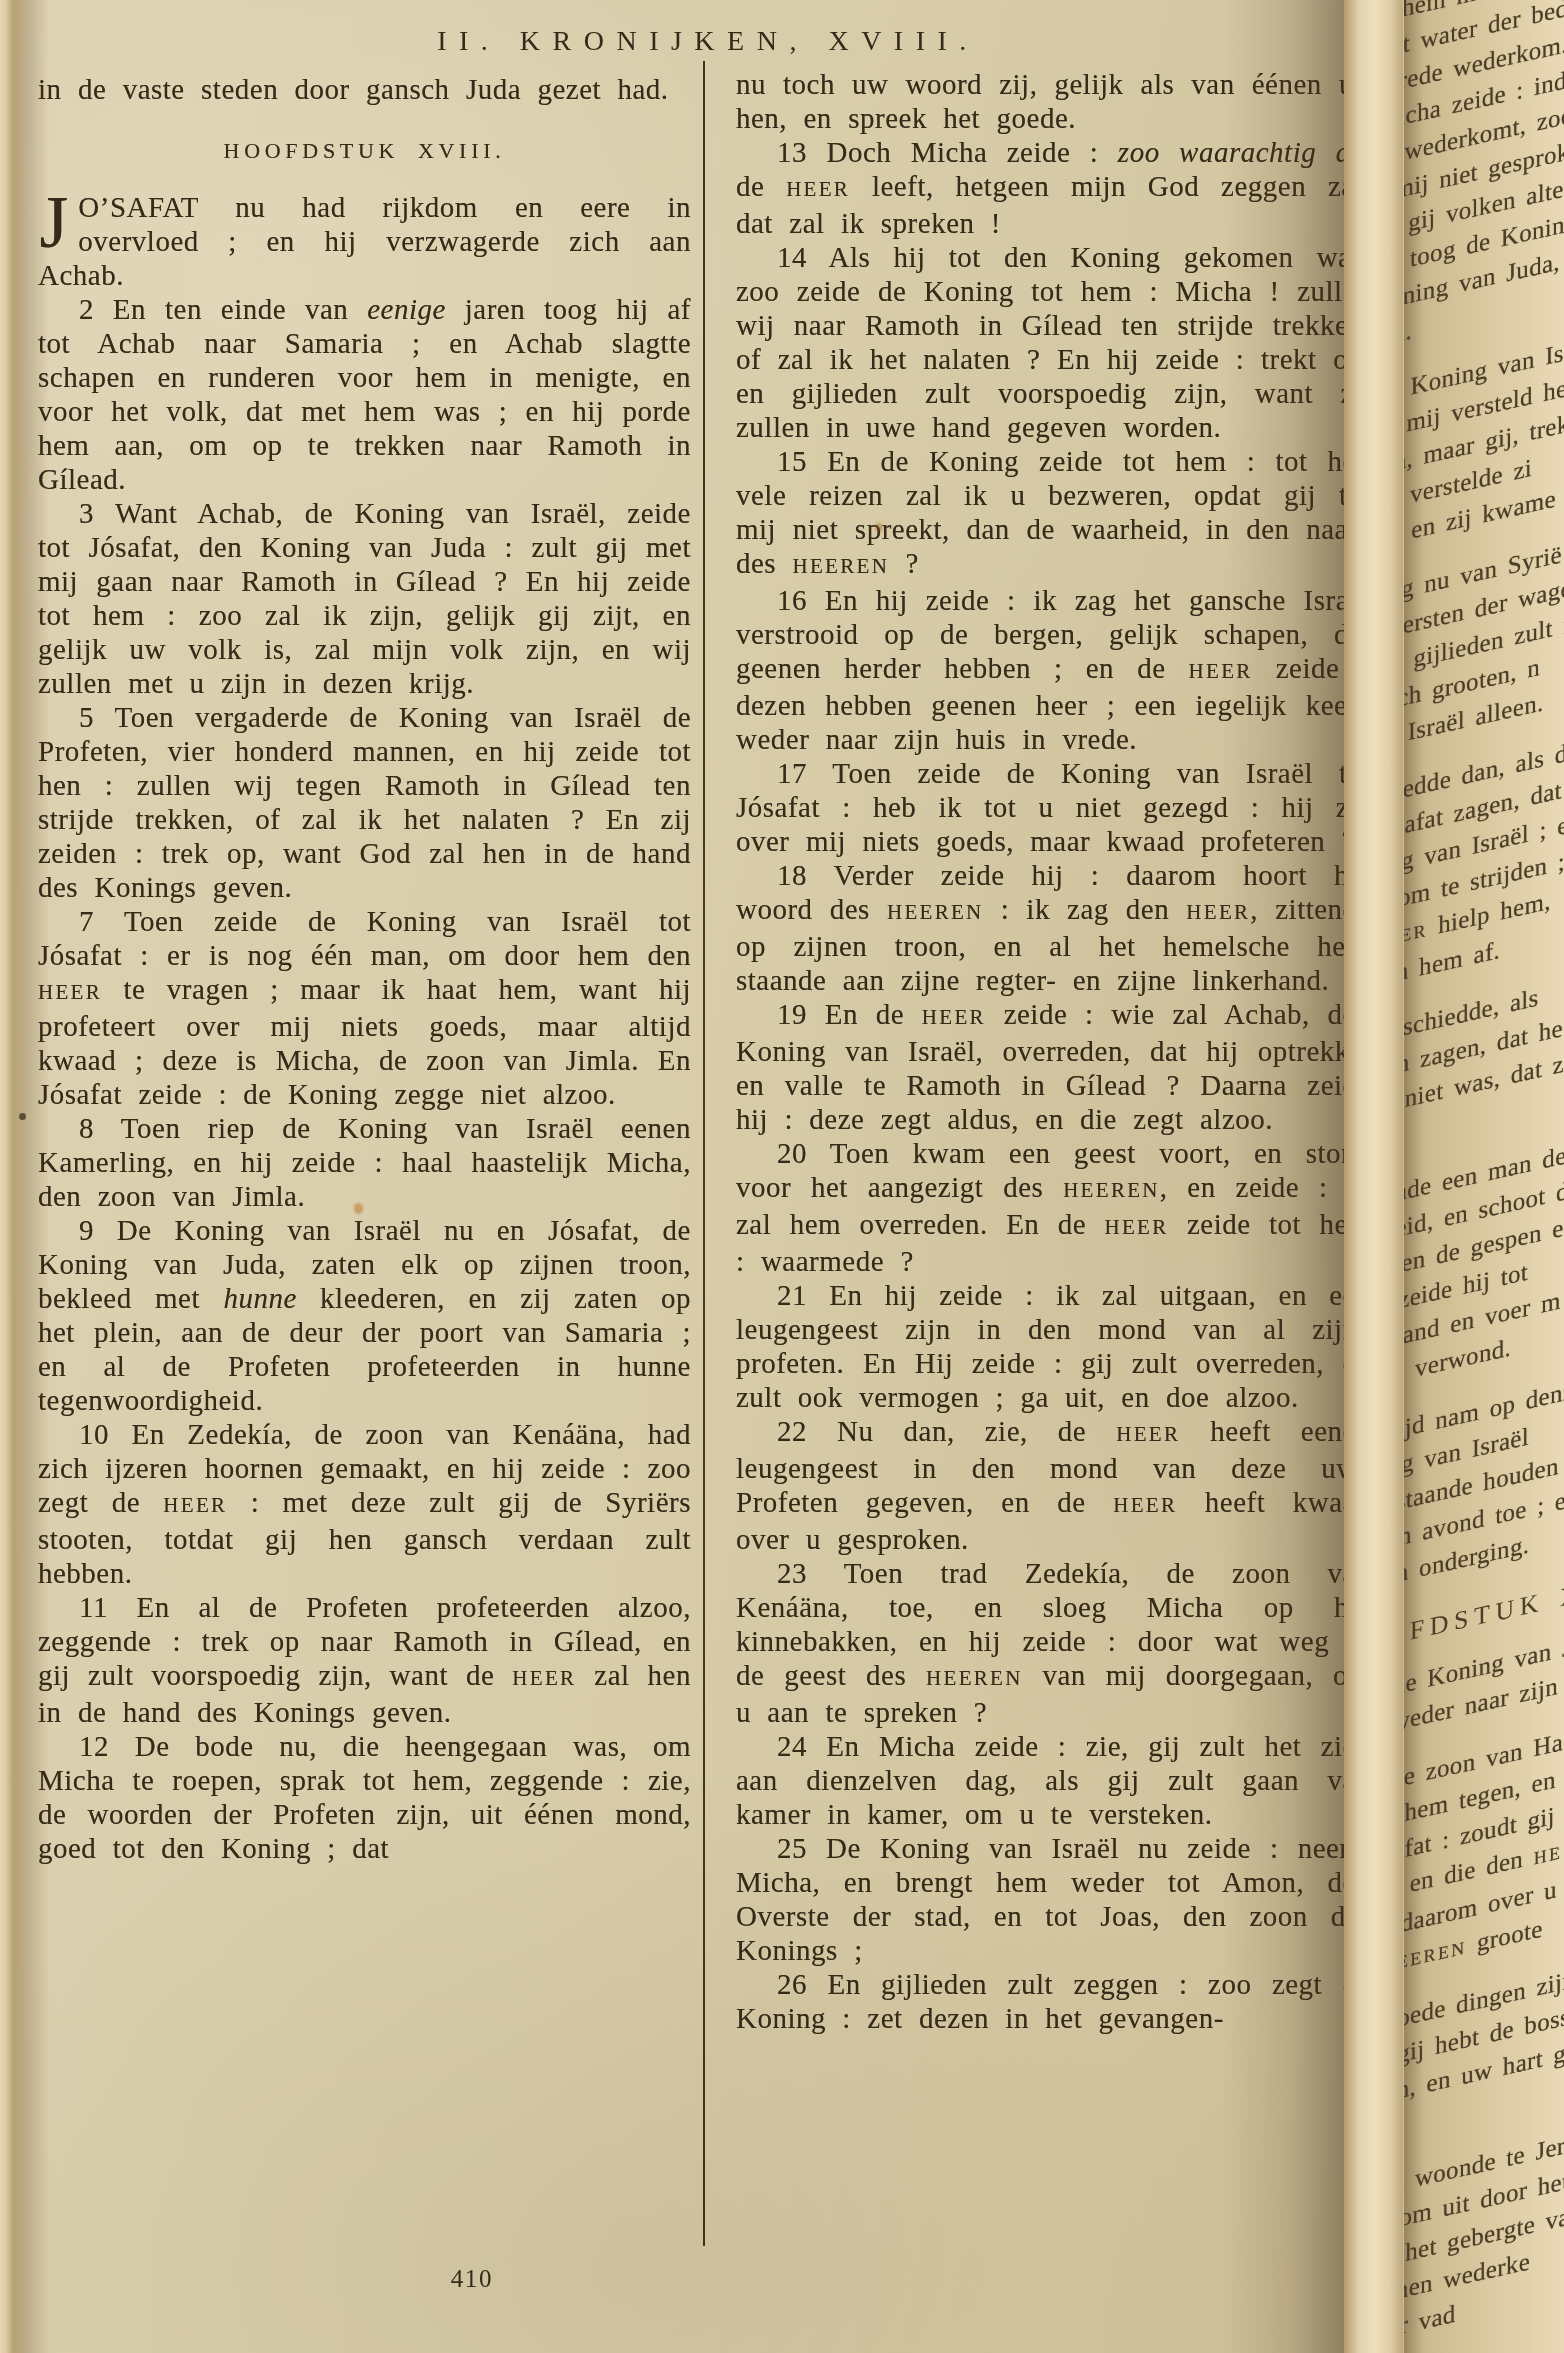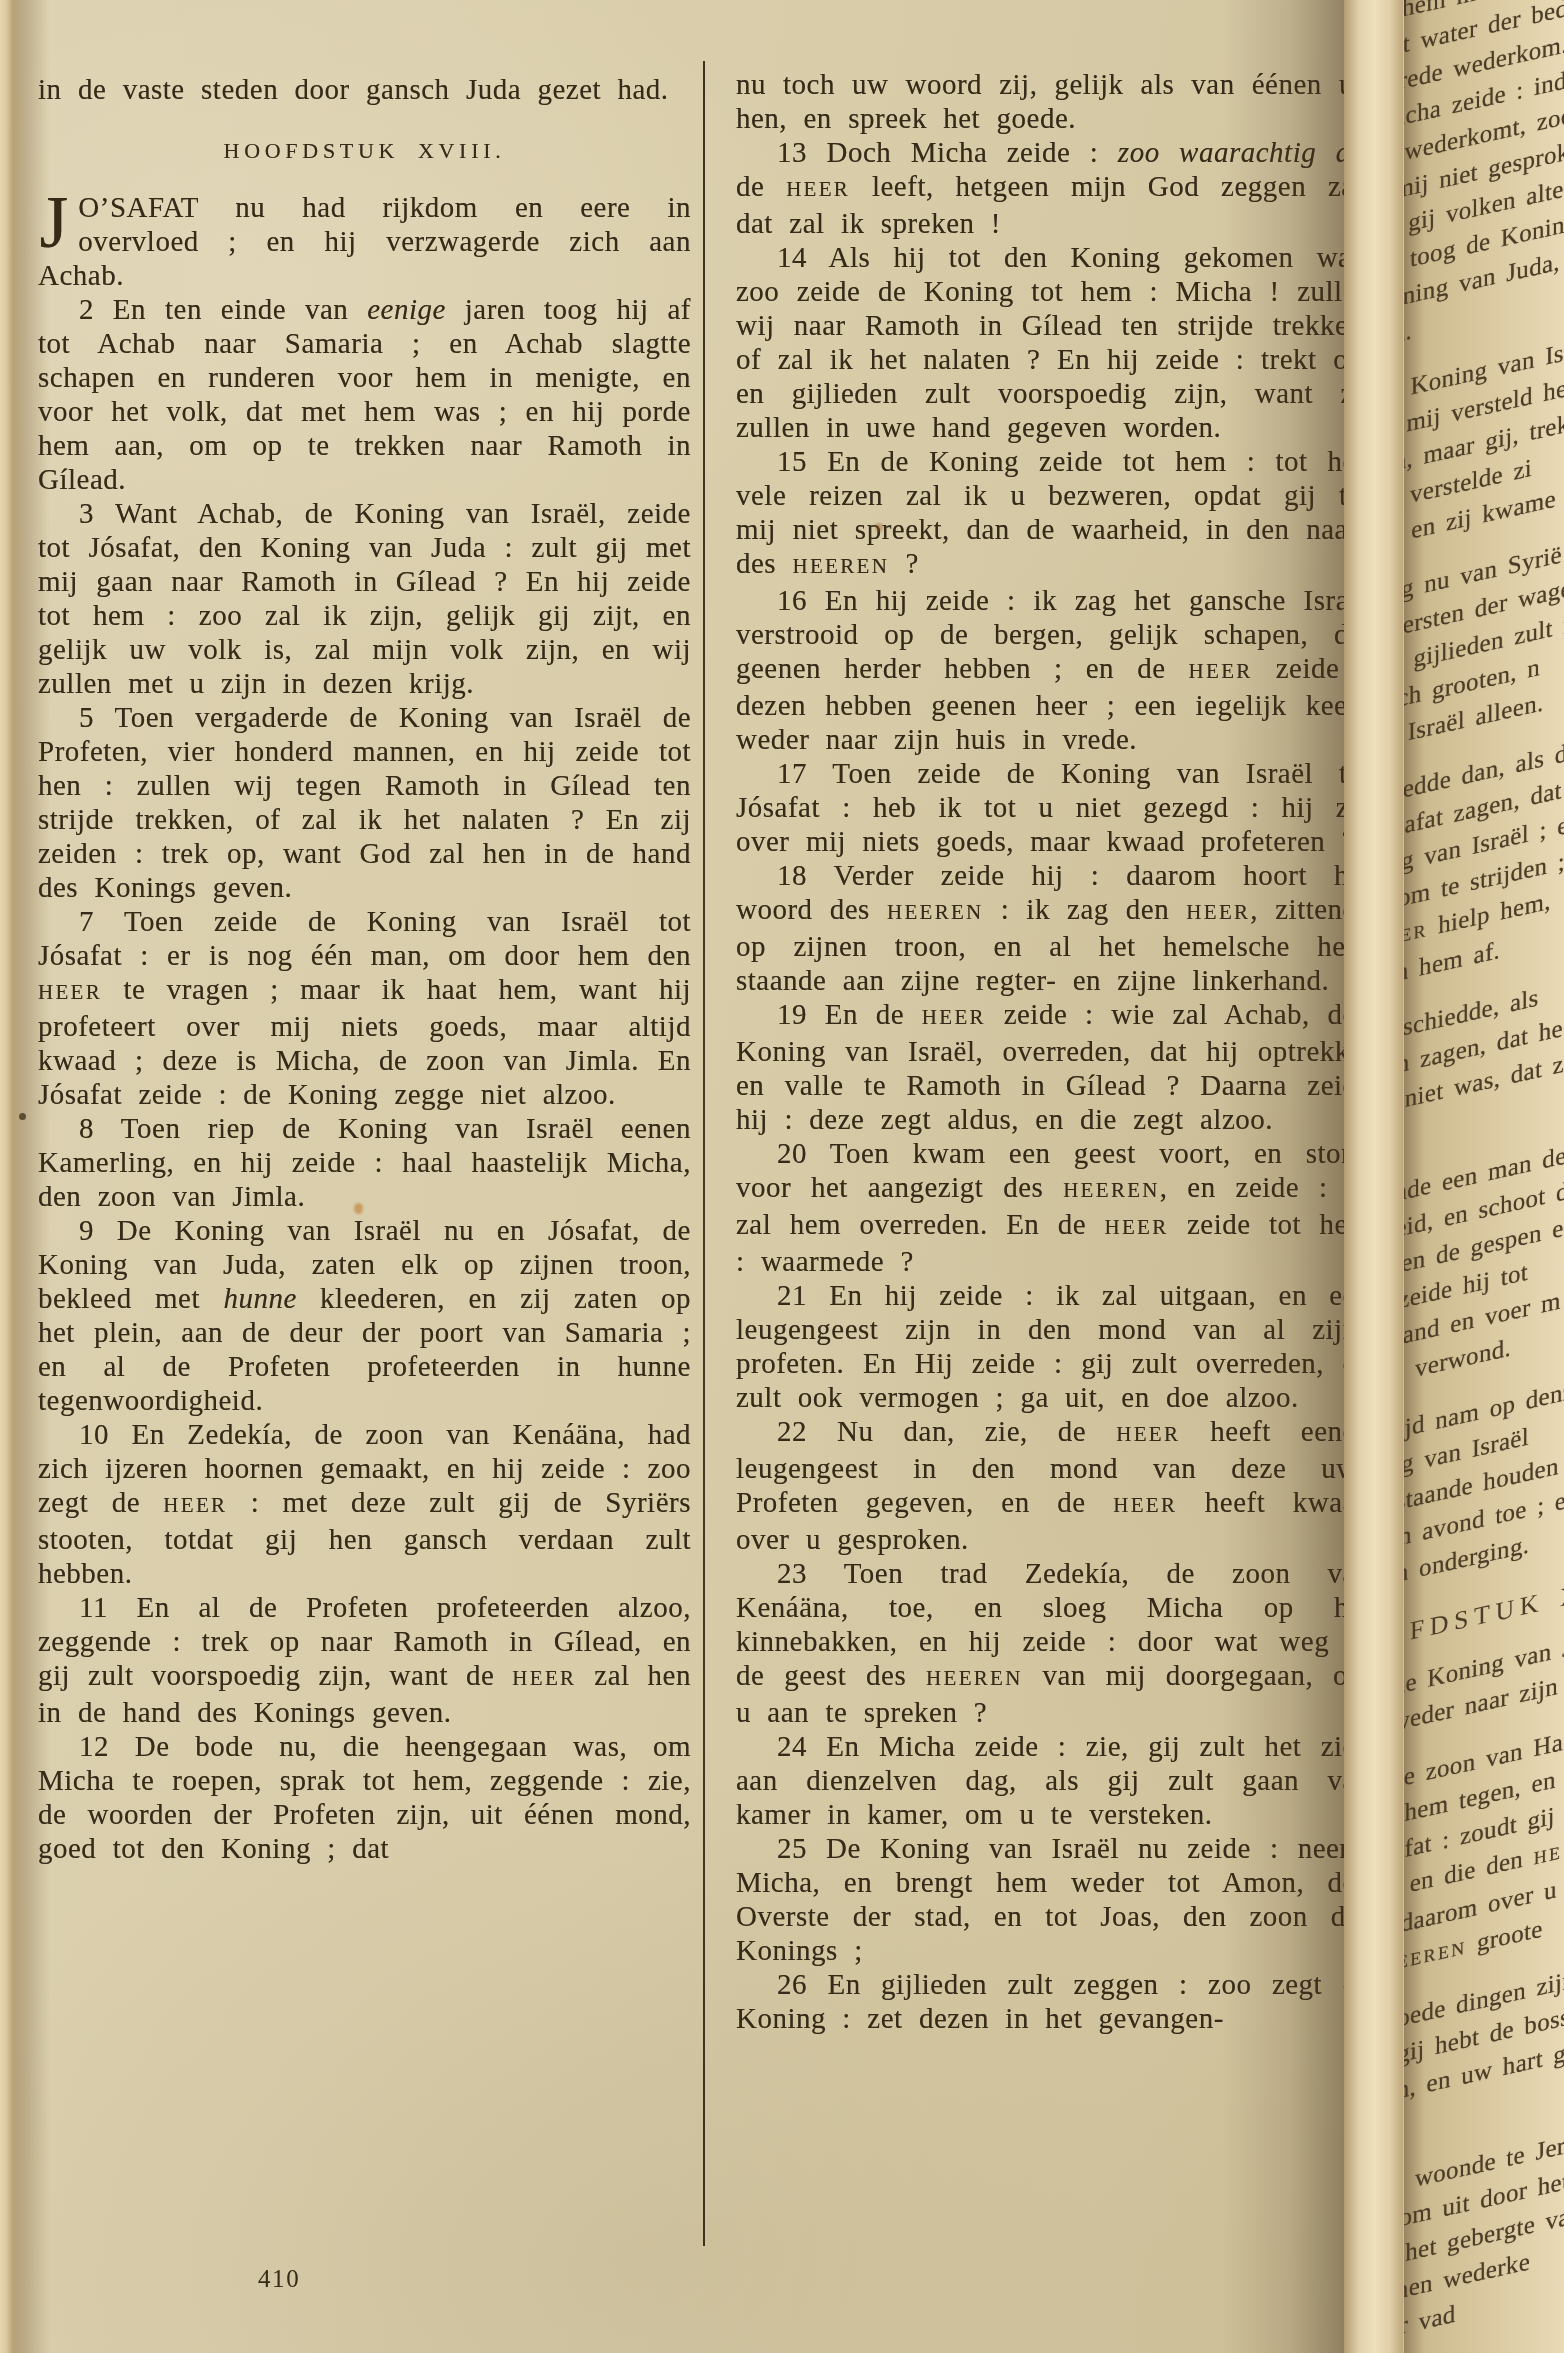--- a/index.html
+++ b/index.html
@@ -24,21 +24,21 @@
   .col-right{left:736px;top:67px;width:635px;}
   .para{margin:0;}
   .para.verse{text-indent:41px;}
   .para.continuation{text-indent:0;}
   .chapter-heading{text-align:center;text-indent:0;font-size:22px;letter-spacing:4.7px;margin:28px 0 22px;}
   .dropcap{float:left;font-size:74px;line-height:59px;margin:3.1px 9.4px 0 1.6px;}
   .sc{font-size:21px;letter-spacing:2.3px;}
   i{font-style:italic;}
   .divider{position:absolute;left:703px;top:61px;width:2.3px;height:2185px;
     background:linear-gradient(#3f311d,#4a3a24 50%,#3f311d);}
-  .page-number{position:absolute;left:258px;top:2265px;width:235px;text-align:left;font-size:25px;letter-spacing:1.6px;}
+  .page-number{position:absolute;left:258px;top:2265px;width:235px;text-align:right;font-size:25px;letter-spacing:1.6px;}
   .gutter-shadow{position:absolute;left:1221px;top:0;width:124px;height:100%;
     background:linear-gradient(90deg,rgba(90,68,40,0) 0%,rgba(90,68,40,.18) 55%,rgba(66,48,26,.45) 100%);}
   .page-bulge{position:absolute;left:1344px;top:0;width:59px;height:100%;
     background:linear-gradient(90deg,#b49c72 0%,#e2d2ad 26%,#eee0bc 52%,#e0cfa8 78%,#bfa87d 100%);}
   .facing-page{position:absolute;left:1404px;top:0;width:161px;height:100%;overflow:hidden;
     background:linear-gradient(90deg,#c3b085 0%,#cebc92 18%,#d8c79e 45%,#e2d2ac 78%,#ead9b6 100%);}
   .facing-page .inner-shadow{position:absolute;left:0;top:0;width:20.3px;height:100%;
     background:linear-gradient(90deg,rgba(70,50,26,.35),rgba(70,50,26,0));}
   .facing-inner{position:absolute;left:-67px;top:4.7px;width:485px;
     transform:skewY(-12.5deg);transform-origin:0 0;
@@ -51,20 +51,21 @@
   .stain-b{position:absolute;left:354px;top:1203px;width:9.4px;height:11px;border-radius:50%;background:rgba(186,108,28,.5);filter:blur(0.8px);}
   .stain-c{position:absolute;left:875px;top:523px;width:7.8px;height:9.4px;border-radius:50%;background:rgba(150,90,30,.4);filter:blur(0.8px);}
 </style>
 </head>
 <body>
 
 <div class="page">
   <div class="texture"></div>
   <div class="left-edge"></div>
 
+  <div class="running-head">II. KRONIJKEN, XVIII.</div>
 
   <div class="col col-left">
       <div class="para continuation">in de vaste steden door gansch Juda gezet had.</div>
       <div class="para chapter-heading">HOOFDSTUK XVIII.</div>
       <div class="para opening"><span class="dropcap">J</span>O’SAFAT nu had rijkdom en eere in overvloed ; en hij verzwagerde zich aan Achab.</div>
       <div class="para verse">2 En ten einde van <i>eenige</i> jaren toog hij af tot Achab naar Samaria ; en Achab slagtte schapen en runderen voor hem in menigte, en voor het volk, dat met hem was ; en hij porde hem aan, om op te trekken naar Ramoth in Gílead.</div>
       <div class="para verse">3 Want Achab, de Koning van Israël, zeide tot Jósafat, den Koning van Juda : zult gij met mij gaan naar Ramoth in Gílead ?  En hij zeide tot hem : zoo zal ik zijn, gelijk gij zijt, en gelijk uw volk is, zal mijn volk zijn, en wij zullen met u zijn in dezen krijg.</div>
       <div class="para verse">5 Toen vergaderde de Koning van Israël de Profeten, vier honderd mannen, en hij zeide tot hen : zullen wij tegen Ramoth in Gílead ten strijde trekken, of zal ik het nalaten ?  En zij zeiden :  trek op, want God zal hen in de hand des Konings geven.</div>
       <div class="para verse">7 Toen zeide de Koning van Israël tot Jósafat : er is nog één man, om door hem den <span class="sc">HEER</span> te vragen ; maar ik haat hem, want hij profeteert over mij niets goeds, maar altijd kwaad ; deze is Micha, de zoon van Jimla.  En Jósafat zeide : de Koning zegge niet alzoo.</div>
       <div class="para verse">8 Toen riep de Koning van Israël eenen Kamerling, en hij zeide : haal haastelijk Micha, den zoon van Jimla.</div>

